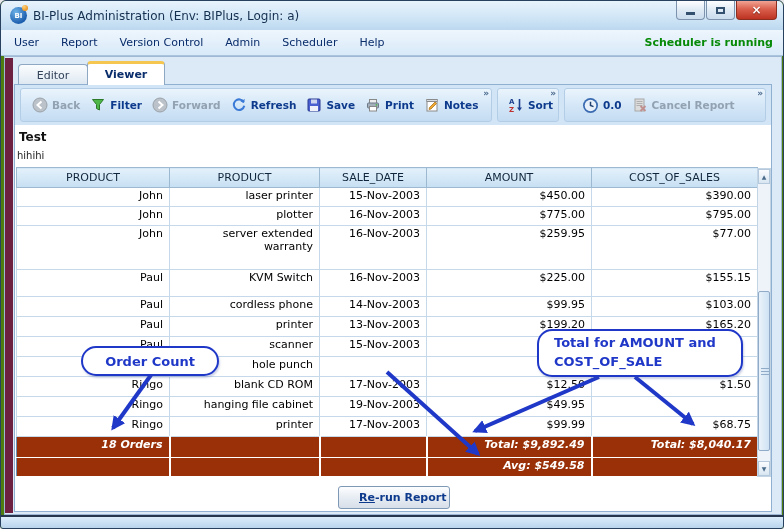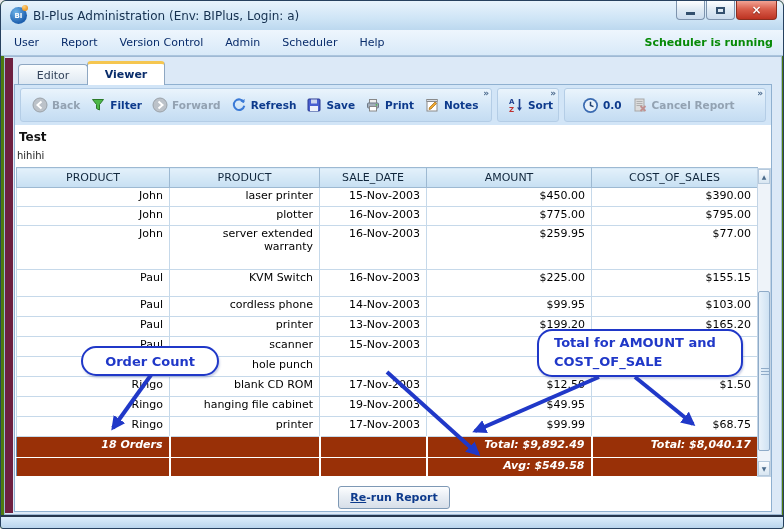--- a/index.html
+++ b/index.html
@@ -86,21 +86,21 @@
   .sbtn{position:absolute;left:0;width:12px;height:15px;background:linear-gradient(#fafcfe,#d8e6f2);
     border:1px solid #b5c9dc;font-size:6px;color:#4a6a8a;display:flex;align-items:center;justify-content:center;}
   .sbtn.up{top:0;} .sbtn.down{bottom:0;}
   .sthumb{position:absolute;left:0;top:122px;width:12px;height:160px;border:1px solid #8fabc8;border-radius:2px;
     background:linear-gradient(90deg,#e9f2fa,#cfe2f3);}
   .sthumb .grip{position:absolute;left:2px;width:8px;height:1px;background:#8fabc8;}
 
   
   .rerun{left:337px;top:485px;width:112px;height:23px;z-index:6;
     border:1px solid #7e99b5;border-radius:3px;background:linear-gradient(#fdfeff,#e9eef4 45%,#d7dfe9);
-    font-size:11px;font-weight:bold;color:#0d3a8c;display:flex;align-items:center;justify-content:center;}
+    font-size:11px;font-weight:bold;color:#0d3a8c;display:flex;align-items:center;justify-content:flex-start;padding-left:20px;}
   .rerun .u{text-decoration:underline;}
 
   
   .statusbar{left:0;top:514px;width:784px;height:15px;
     border-top:2px solid #25364e;background:linear-gradient(#dcedfb,#b3d0ea);}
 
   
   .callout{position:absolute;z-index:40;background:#fff;border:2px solid var(--accent);
     border-radius:15px;color:var(--accent);font-weight:bold;font-size:13px;
     display:flex;flex-direction:column;justify-content:center;box-shadow:1px 2px 2px rgba(60,80,160,.25);}

